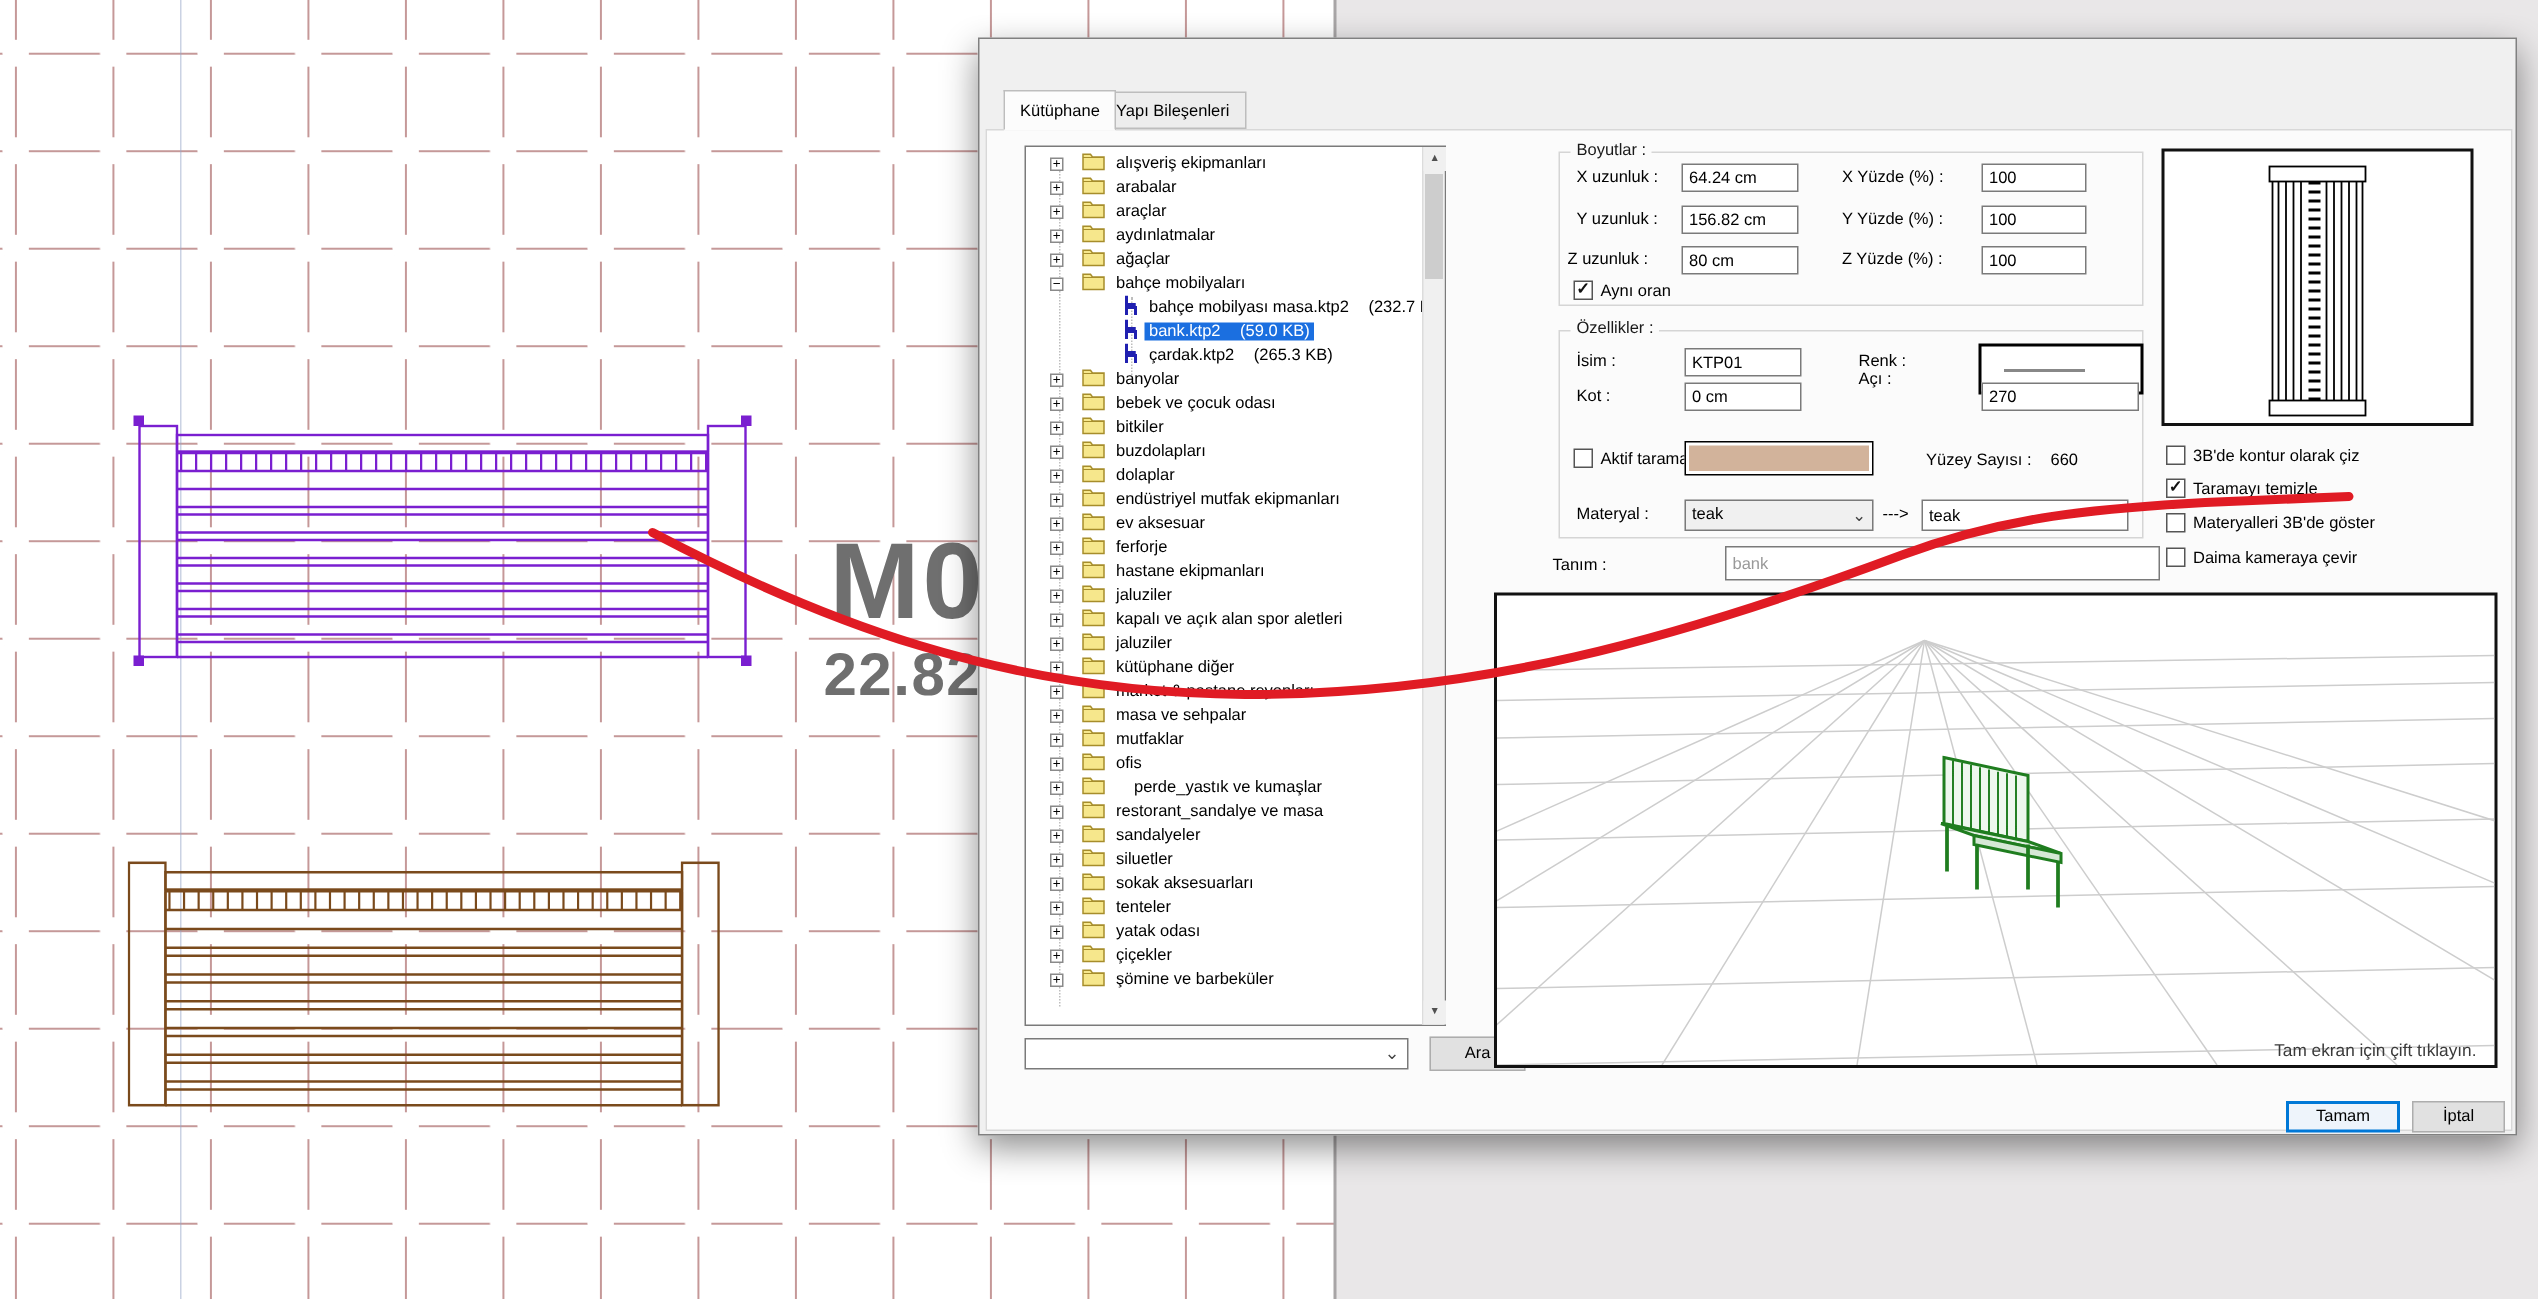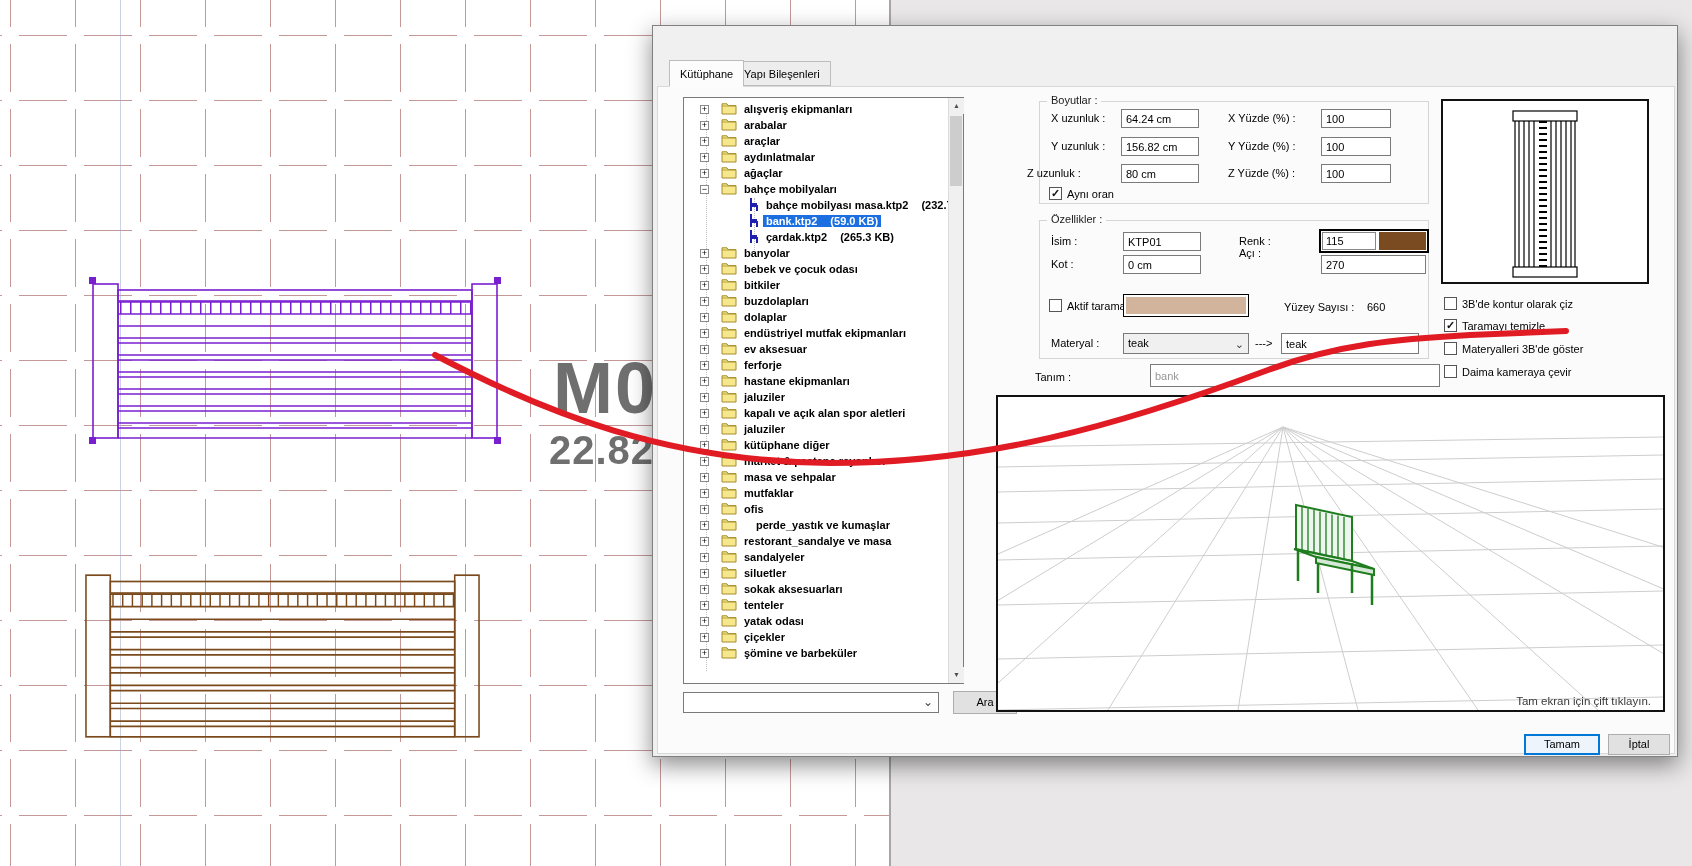--- a/index.html
+++ b/index.html
@@ -33,21 +33,21 @@
     border:1px solid #d8d8d8;box-sizing:border-box;z-index:1;}
   .ctl{position:absolute;z-index:4;}
   
   #tree{left:30px;top:71px;width:281px;height:587px;background:#fff;border:1px solid #7a7a7a;box-sizing:border-box;}
   #tree-list{position:absolute;left:0;top:0;right:15px;bottom:0;overflow:hidden;}
   .connector{position:absolute;width:0;border-left:1px dotted #bdbdbd;}
   .tree-row{position:absolute;left:0;width:100%;height:16px;display:flex;align-items:center;}
   .expander{width:9px;height:9px;border:1px solid #8a8a8a;background:#fff;font-size:9px;line-height:7px;
     text-align:center;box-sizing:border-box;flex:none;}
   .tree-icon{flex:none;display:inline-block;}
-  .txt{display:flex;gap:13px;padding:0 3px;white-space:nowrap;font-weight:bold;}
+  .txt{display:flex;gap:13px;padding:0 3px;white-space:nowrap;}
   .tree-row.sel .txt{background:var(--selection);color:#fff;}
   
   #tree-scroll{position:absolute;right:0;top:0;width:15px;height:100%;background:#f0f0f0;border-left:1px solid #dcdcdc;box-sizing:border-box;}
   .scroll-arrow{position:absolute;left:0;width:15px;height:16px;background:#f0f0f0;color:#505050;font-size:7px;
     text-align:center;line-height:16px;}
   #scroll-up{top:0;}#scroll-down{bottom:0;}
   #scroll-thumb{position:absolute;left:1px;top:18px;width:12px;height:70px;background:#cdcdcd;}
   
   #search-combo{left:30px;top:666px;width:256px;height:21px;background:#fff;border:1px solid #7a7a7a;box-sizing:border-box;}
   #search-chevron{position:absolute;right:5px;top:2px;font-size:12px;color:#444;}
@@ -58,21 +58,21 @@
   .legend{position:absolute;background:#fbfbfb;padding:0 4px;font-size:11px;color:#1a1a1a;z-index:5;}
   .lbl{position:absolute;font-size:11px;color:#000;white-space:nowrap;z-index:5;}
   input.fld{position:absolute;border:1px solid #7a7a7a;background:#fff;font-family:"Liberation Sans",sans-serif;
     font-size:11px;padding:0 4px;box-sizing:border-box;z-index:5;color:#000;}
   input.fld.gray{color:#999;margin-left:24px;}
   .cb{width:13px;height:13px;border:1px solid #555;background:#fff;box-sizing:border-box;font-size:11px;
     line-height:11px;text-align:center;font-weight:bold;color:#111;flex:none;}
   .cbrow{position:absolute;display:flex;gap:5px;align-items:center;height:15px;z-index:5;white-space:nowrap;}
   
   #renk-ctl{left:666px;top:203px;width:110px;height:24px;border:2px solid #000;background:#fff;
-    display:flex;align-items:stretch;padding:1px;box-sizing:border-box;z-index:5;}
+    display:flex;align-items:stretch;padding:15px;box-sizing:border-box;z-index:5;}
   #renk-num{width:46px;border:1px solid #888;font-size:11px;padding:0 3px;font-family:"Liberation Sans",sans-serif;}
   #renk-swatch{flex:1;margin-left:3px;background:var(--renk_swatch);}
   #tarama-swatch{left:470px;top:268px;width:126px;height:23px;border:1px solid #000;background:#fff;
     padding:2px;box-sizing:border-box;z-index:5;}
   #tarama-swatch .inner{width:100%;height:100%;background:var(--tarama_swatch);}
   
   #mat-combo{left:470px;top:307px;width:126px;height:21px;background:#f0f0f0;border:1px solid #7a7a7a;
     box-sizing:border-box;padding:0 4px;line-height:19px;z-index:5;cursor:pointer;}
   #mat-chevron{position:absolute;right:4px;top:1px;font-size:11px;color:#444;}
   
@@ -526,21 +526,21 @@
     <div class="ctl grp" style="left:386px;top:75px;width:390px;height:103px;"></div>
     <span class="legend" style="left:394px;top:68px;">Boyutlar :</span>
     <span class="lbl" style="left:398px;top:86px;">X  uzunluk :</span>
     <input class="fld" style="left: 468px; top: 83px; width: 78px; height: 19px;" value="64.24 cm">
     <span class="lbl" style="left:575px;top:86px;">X Yüzde (%) :</span>
     <input class="fld" style="left: 668px; top: 83px; width: 70px; height: 19px;" value="100">
     <span class="lbl" style="left:398px;top:114px;">Y uzunluk :</span>
     <input class="fld" style="left: 468px; top: 111px; width: 78px; height: 19px;" value="156.82 cm">
     <span class="lbl" style="left:575px;top:114px;">Y Yüzde (%) :</span>
     <input class="fld" style="left: 668px; top: 111px; width: 70px; height: 19px;" value="100">
-    <span class="lbl" style="left:374px;top:141px;">Z  uzunluk :</span>
+    <span class="lbl" style="left:392px;top:141px;">Z  uzunluk :</span>
     <input class="fld" style="left: 468px; top: 138px; width: 78px; height: 19px;" value="80 cm">
     <span class="lbl" style="left:575px;top:141px;">Z Yüzde (%) :</span>
     <input class="fld" style="left: 668px; top: 138px; width: 70px; height: 19px;" value="100">
     <div class="cbrow" style="left:396px;top:160px;">
       <span class="cb">✓</span>
       <span>Aynı oran</span>
     </div>
 
     <div class="ctl grp" style="left:386px;top:194px;width:390px;height:139px;"></div>
     <span class="legend" style="left:394px;top:187px;">Özellikler :</span>

